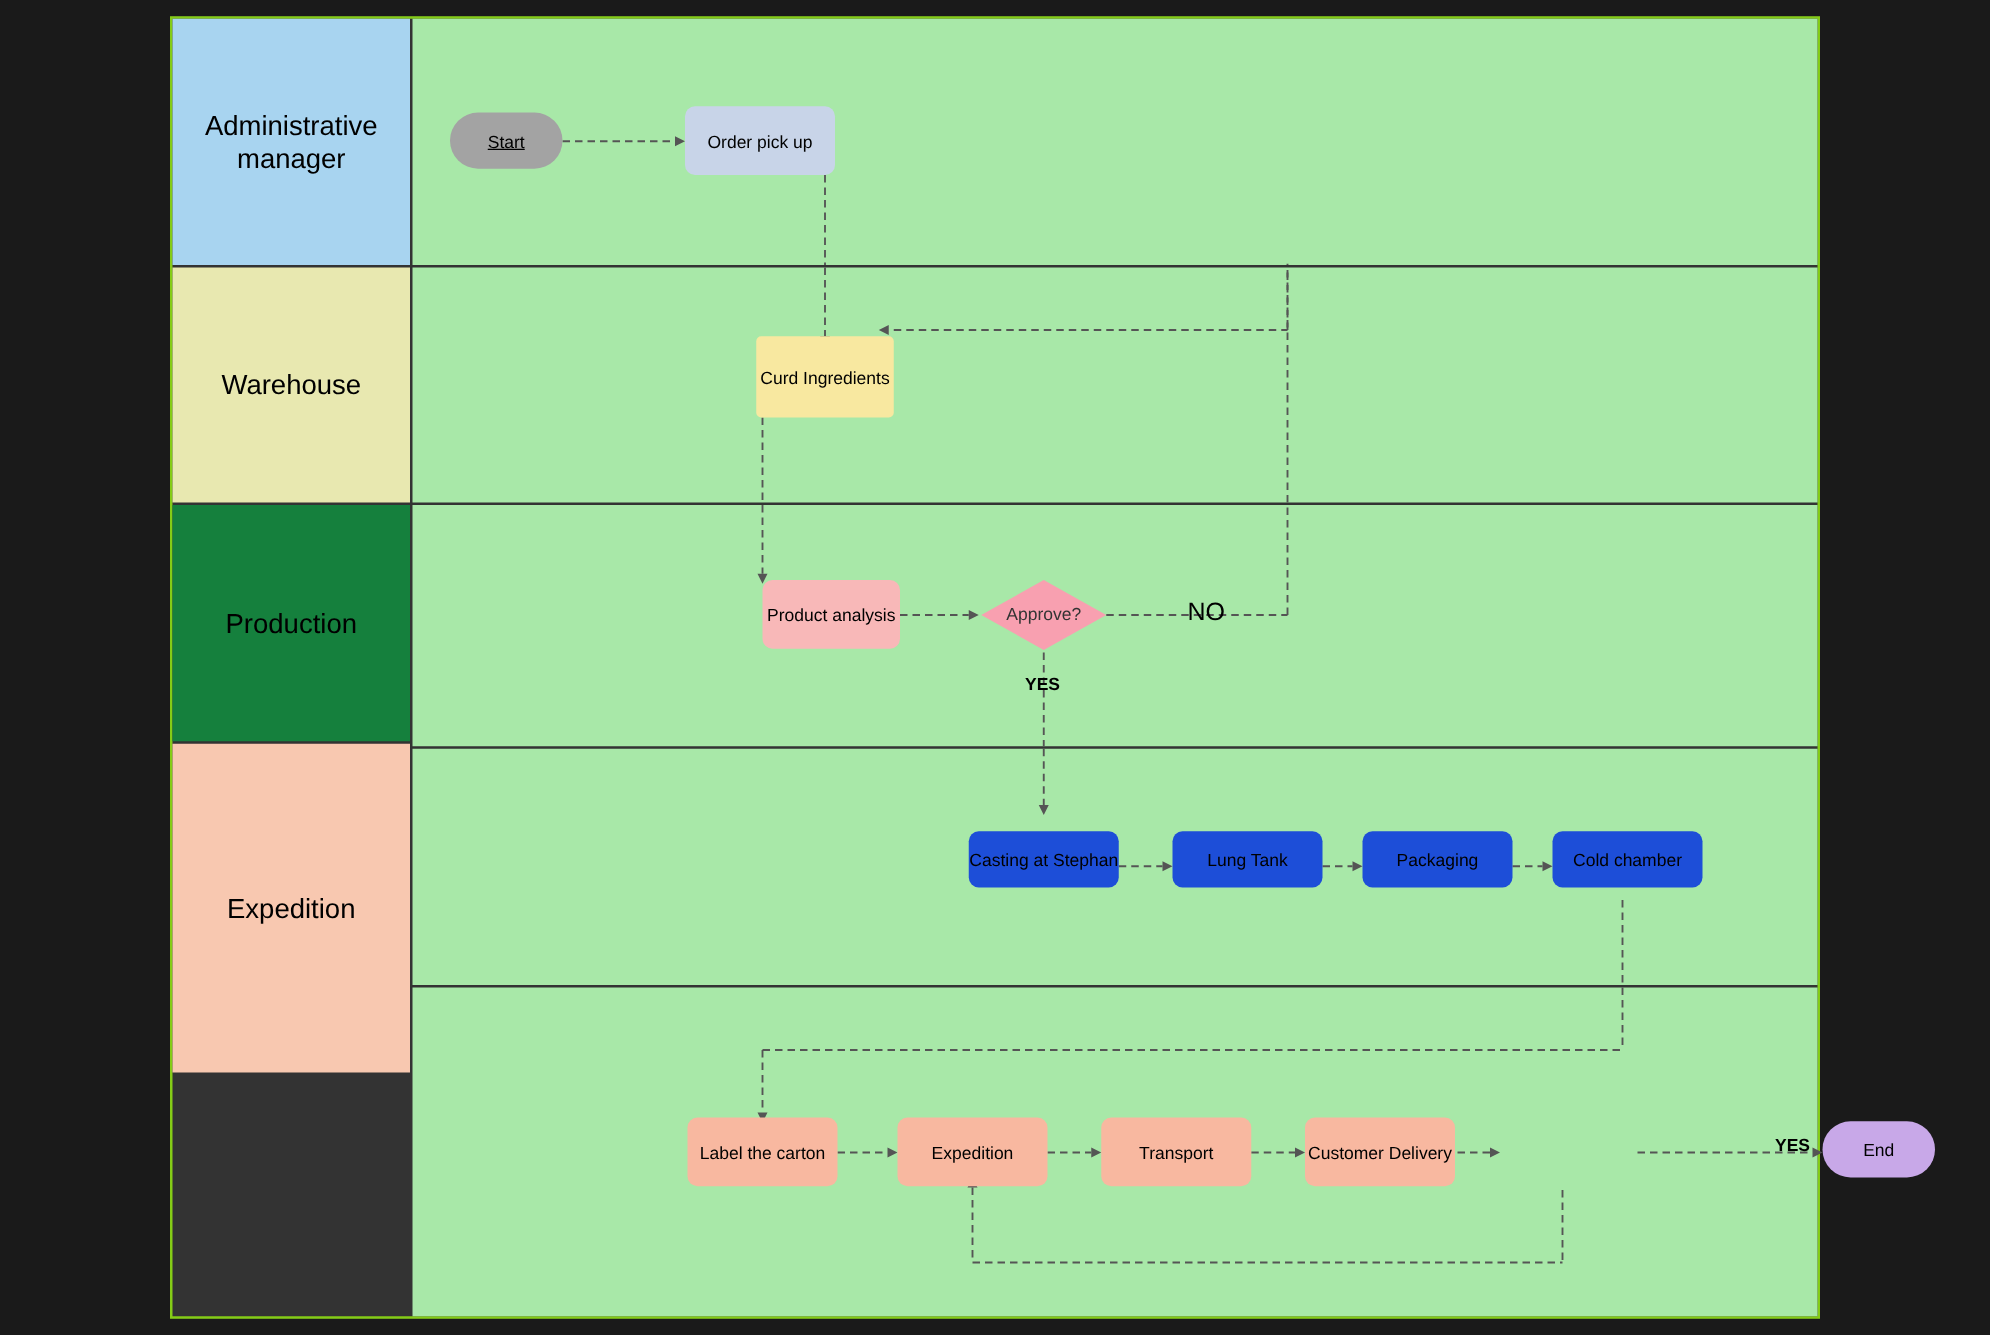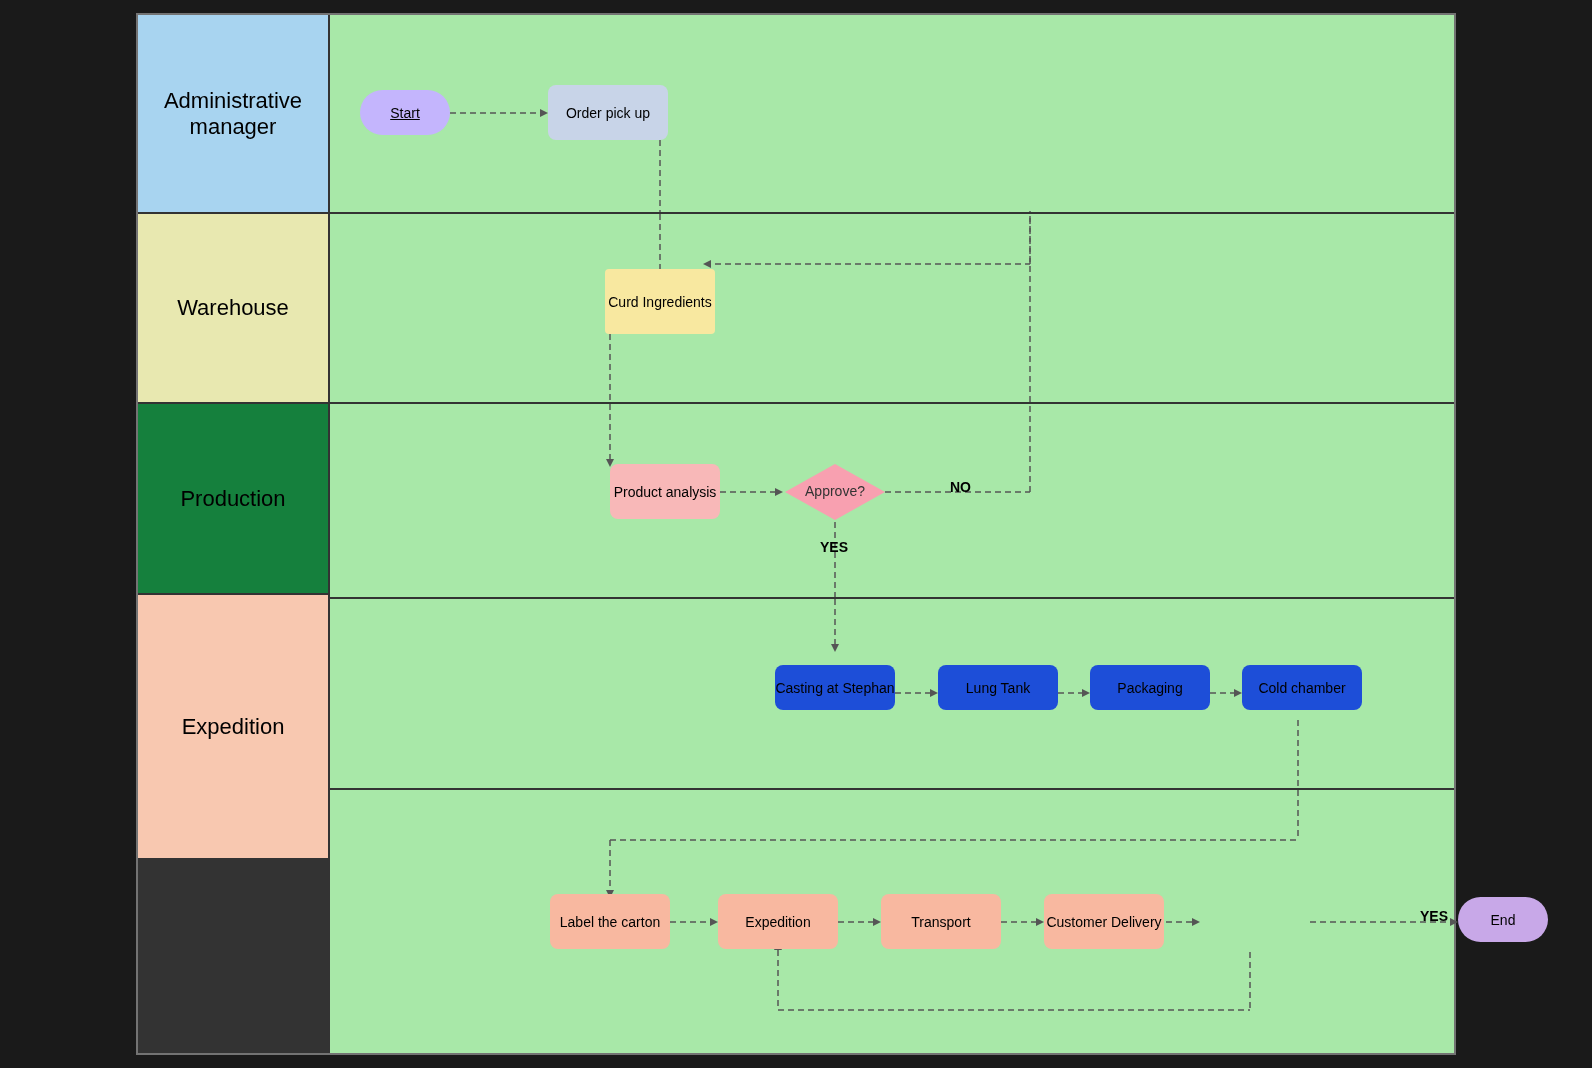--- a/index.html
+++ b/index.html
@@ -8,21 +8,21 @@
       font-family: 'Arial', sans-serif;
       display: flex;
       justify-content: center;
       align-items: center;
       min-height: 100vh;
       padding: 10px;
     }
     .diagram-container {
       display: flex;
       width: 1320px;
-      border: 2px solid #737373;
+      border: 2px solid #84cc16;
       background: #333;
       gap: 2px;
     }
     .lanes-labels {
       display: flex;
       flex-direction: column;
       gap: 2px;
       flex-shrink: 0;
     }
     .lane-label {
@@ -62,21 +62,21 @@
       display: flex;
       align-items: center;
       justify-content: center;
       text-align: center;
       font-size: 14px;
       font-weight: 400;
     }
 
     
     .node-start {
-      background: #c4b5fd;
+      background: #a3a3a3;
       border-radius: 30px;
       width: 90px;
       height: 45px;
       text-decoration: underline;
     }
     .node-end {
       background: #c8a8e8;
       border-radius: 30px;
       width: 90px;
       height: 45px;
@@ -200,21 +200,21 @@
 analysis</span>
       </div>
 
       <div style="position:absolute; left:453px; top:58px; width:104px; height:60px;">
         <svg width="104" height="60" viewBox="0 0 104 60">
           <polygon points="52,2 102,30 52,58 2,30" fill="#f8a0b0" stroke="none"></polygon>
           <text x="52" y="34" text-anchor="middle" font-size="14" fill="#333">Approve?</text>
         </svg>
       </div>
 
-      <div class="flow-node" style="left:620px; top:75px; font-weight:700; font-size:14px;">NO</div>
+      <div class="flow-node" style="left:620px; top:75px; font-weight:400; font-size:20px;">NO</div>
 
       <div class="flow-node" style="left:490px; top:135px; font-weight:700; font-size:14px;">YES</div>
     </div>
 
     <div class="lane lane-production">
       <svg class="flow-svg">
 
         <line x1="505" y1="0" x2="505" y2="45" stroke="#555" stroke-width="1.5" stroke-dasharray="6,4"></line>
         <polygon points="501,45 505,53 509,45" fill="#555"></polygon>
 

